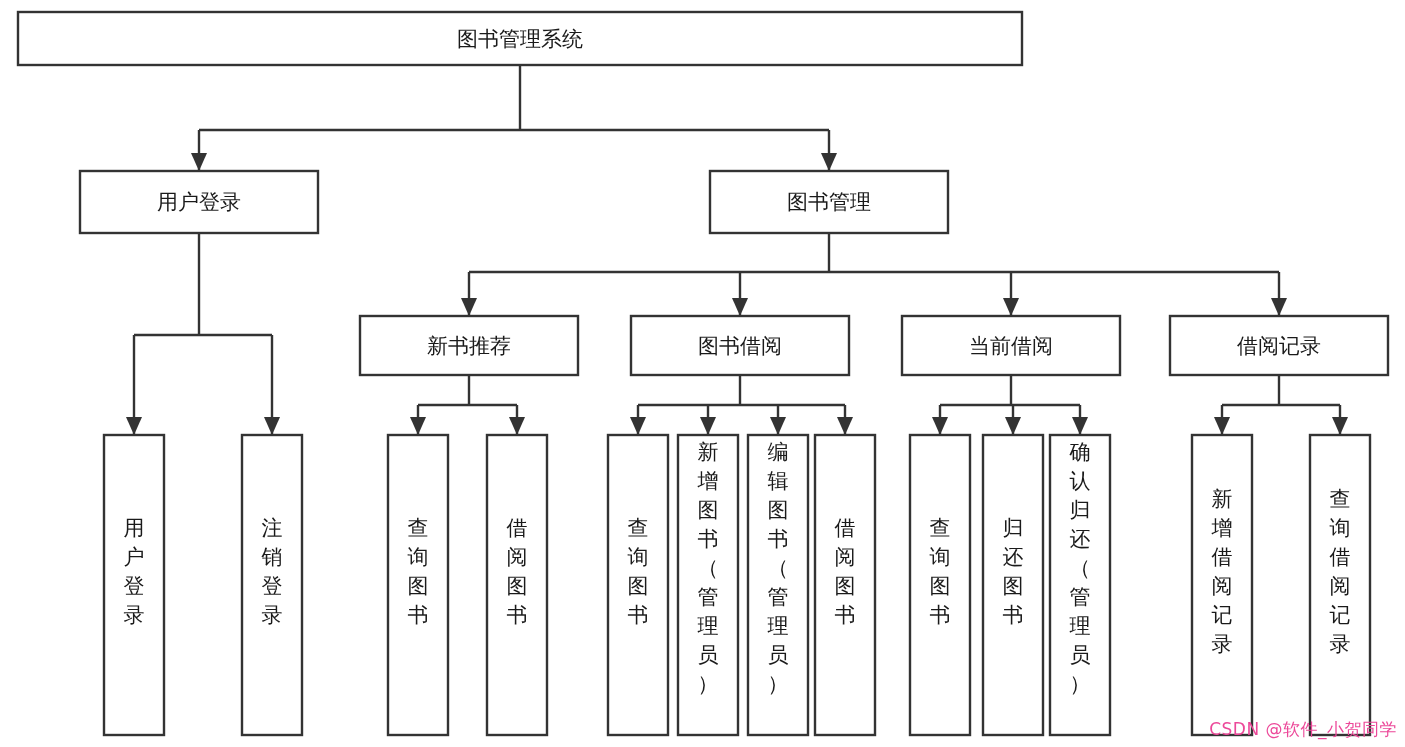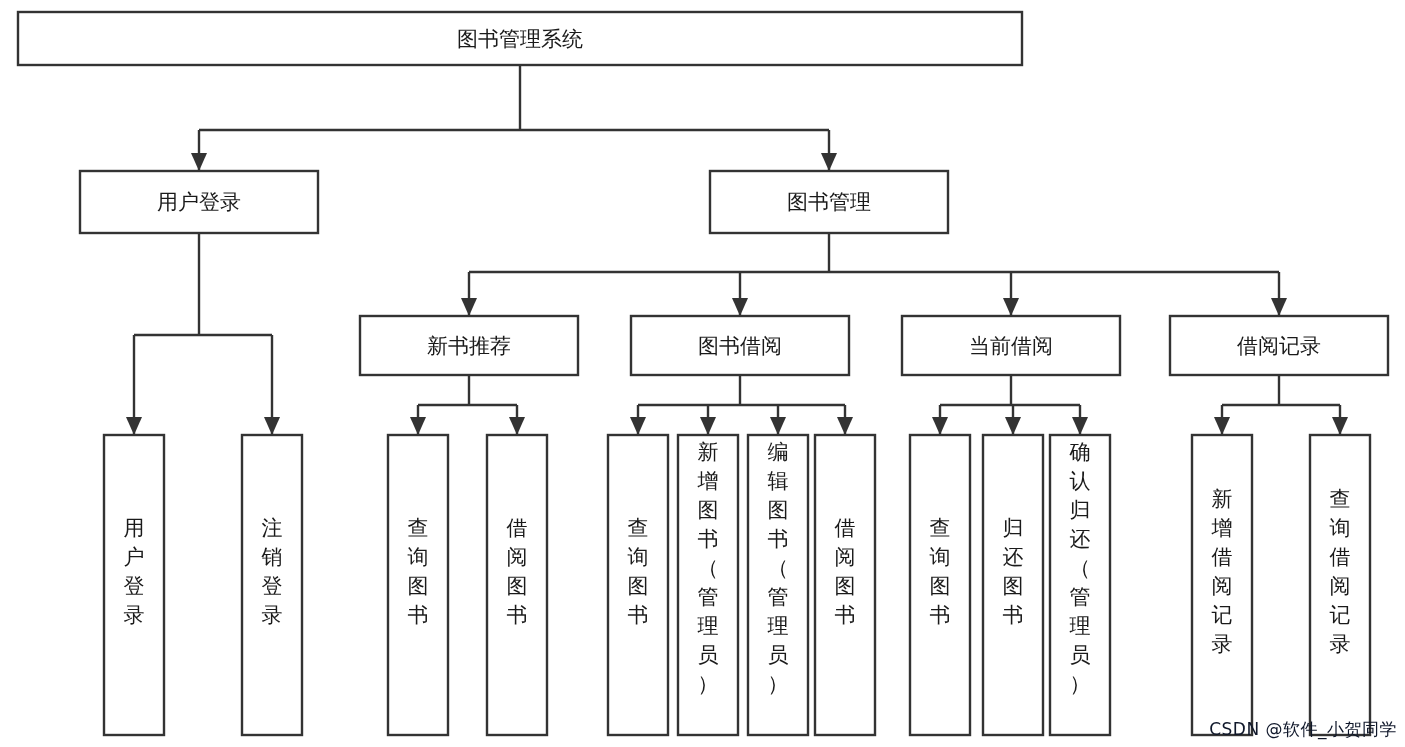--- a/index.html
+++ b/index.html
@@ -48,21 +48,21 @@
   .link-arrow {
     fill: #333333;
     stroke: none;
   }
   .watermark {
     position: absolute;
     right: 8px;
     bottom: 6px;
     font-family: "DejaVu Sans", "Liberation Sans", sans-serif;
     font-size: 17px;
-    color: #0f172a;
+    color: #ec4899;
     white-space: nowrap;
     letter-spacing: 0.5px;
   }
 </style>
 </head>
 <body>
 
 <div id="diagram-root">
   <svg id="diagram-svg" width="1405" height="747" viewBox="0 0 1405 747">
       <g>

